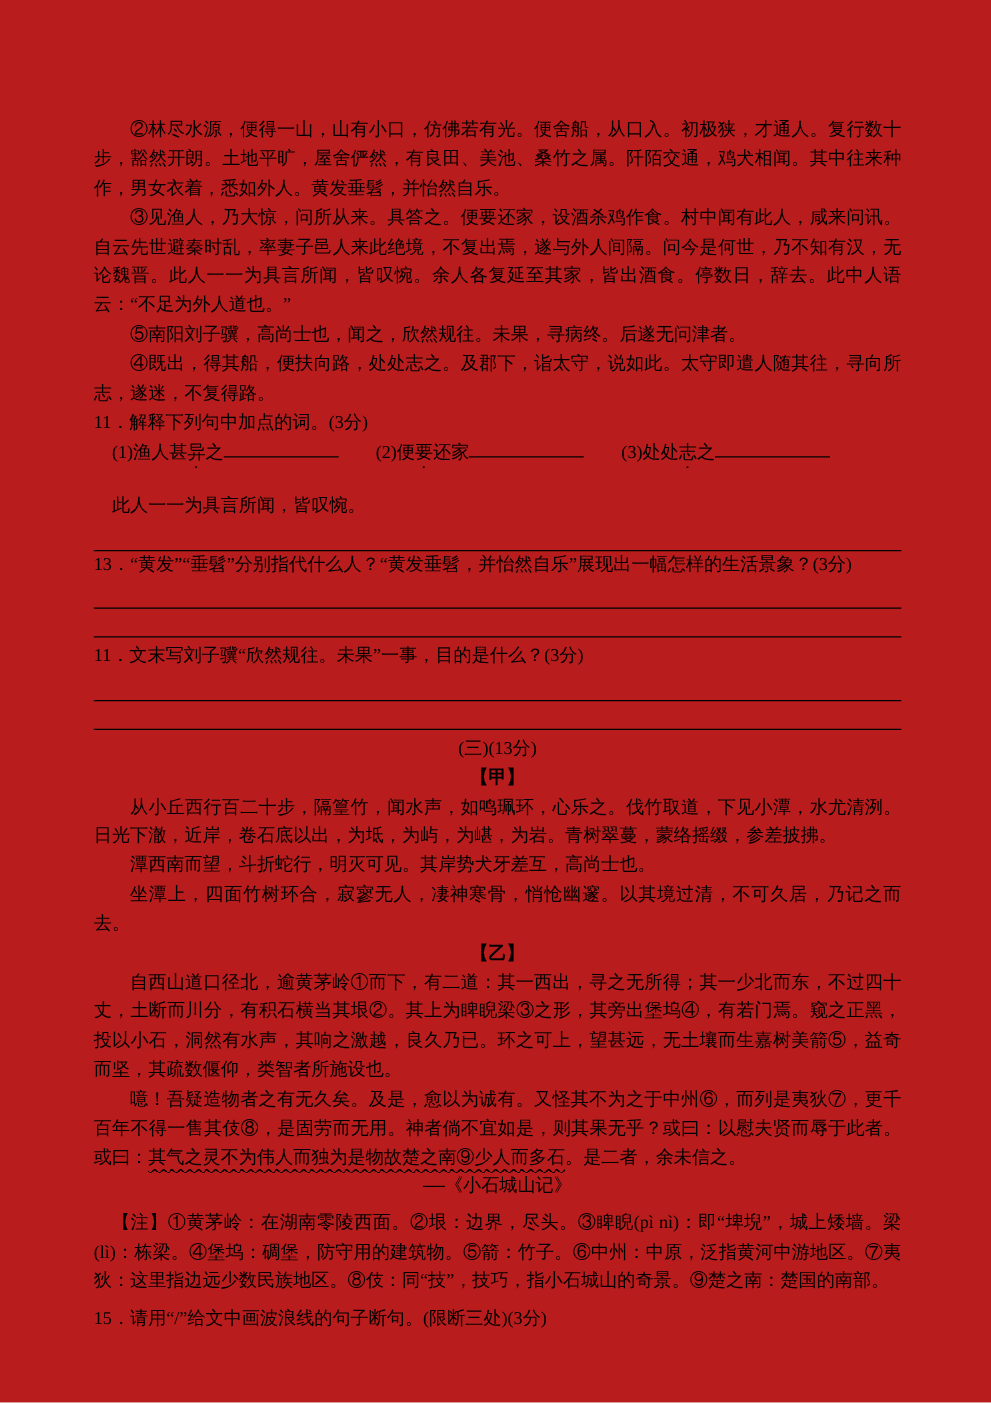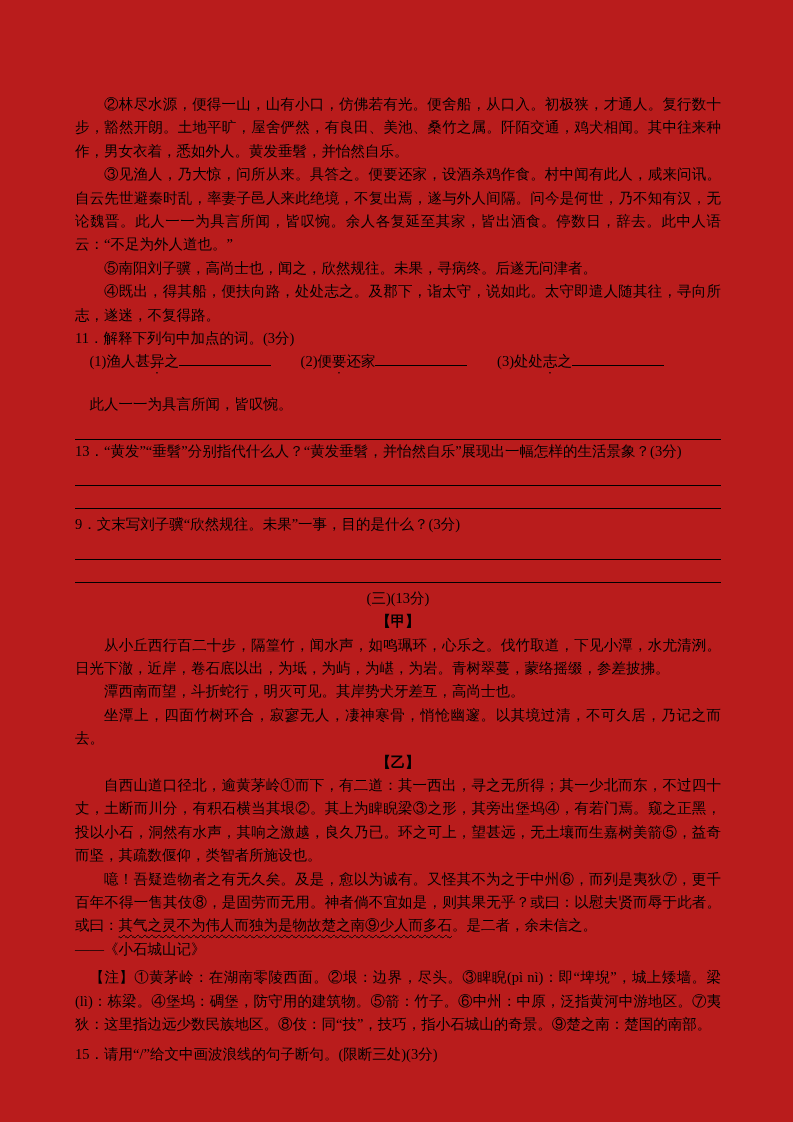--- a/index.html
+++ b/index.html
@@ -24,21 +24,21 @@
     font-size: 14.5px;
     line-height: 23.4px;
     text-align: justify;
   }
   p { margin: 0; }
   .para { text-indent: 2em; }
   .indent-1 { text-indent: 1em; margin-top: 16px; }
   .indent-35 { text-indent: 3.5em; }
   .center { text-align: center; text-indent: 0; }
   .bold { font-weight: bold; }
-  .right-align { text-align: left; text-indent: 0; }
+  .right-align { text-align: center; text-indent: 0; font-family: Liberation Mono, monospace; }
   .q-stem { text-indent: 0; }
   .q11-line { text-indent: 0; padding-left: 1em; }
   .q11-item { margin-right: 26px; white-space: nowrap; }
   .blank {
     display: inline-block;
     width: 92px;
     height: 15px;
     border-bottom: 1px solid #000;
     vertical-align: baseline;
   }
@@ -82,21 +82,21 @@
     </p>
 
     <p class="indent-1">此人一一为具言所闻，皆叹惋。</p>
     <div class="answer-line"></div>
 
     <p class="q-stem">13．“黄发”“垂髫”分别指代什么人？“黄发垂髫，并怡然自乐”展现出一幅怎样的生活景象？(3分)</p>
     <div class="answer-line"></div>
     <div class="answer-line"></div>
     <div class="answer-gap"></div>
 
-    <p class="q-stem">9．文末写刘子骥“欣然规往。未果”一事，目的是什么？(3分)</p>
+    <p class="q-stem">11．文末写刘子骥“欣然规往。未果”一事，目的是什么？(3分)</p>
     <div class="answer-line"></div>
     <div class="answer-line"></div>
     <div class="answer-gap"></div>
 
     <p class="center">(三)(13分)</p>
     <p class="center bold">【甲】</p>
 
     <p class="para">从小丘西行百二十步，隔篁竹，闻水声，如鸣珮环，心乐之。伐竹取道，下见小潭，水尤清洌。日光下澈，近岸，卷石底以出，为坻，为屿，为嵁，为岩。青树翠蔓，蒙络摇缀，参差披拂。</p>
     <p class="para">潭西南而望，斗折蛇行，明灭可见。其岸势犬牙差互，高尚士也。</p>
     <p class="para">坐潭上，四面竹树环合，寂寥无人，凄神寒骨，悄怆幽邃。以其境过清，不可久居，乃记之而去。</p>

